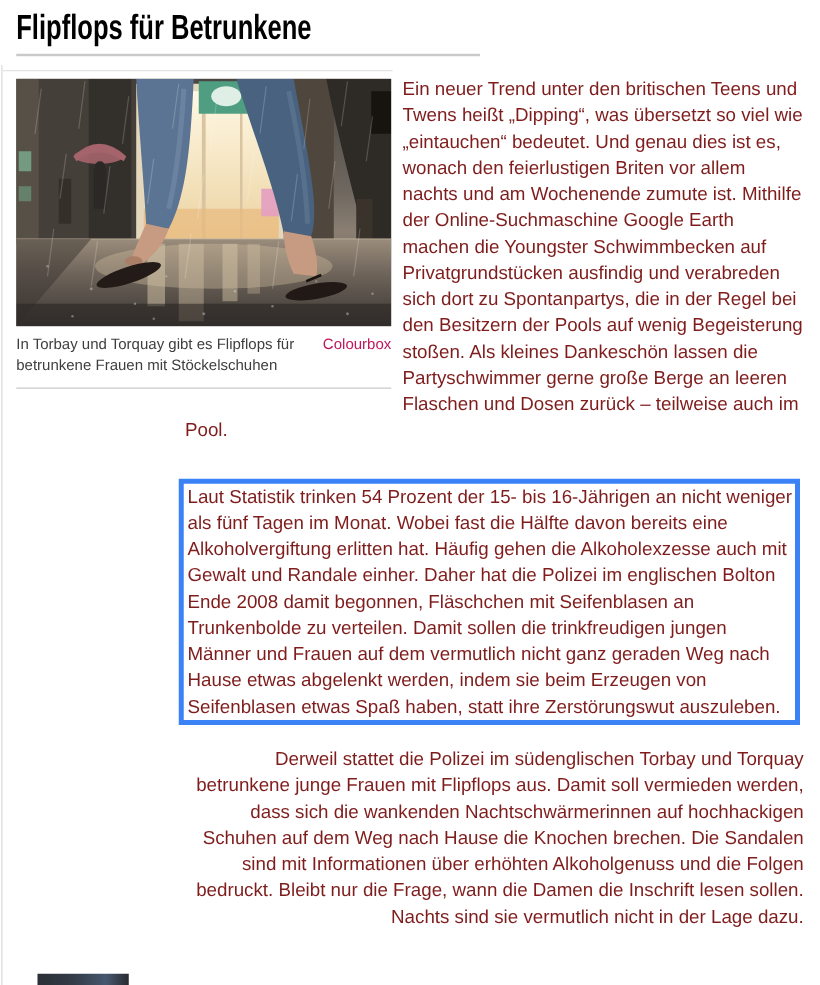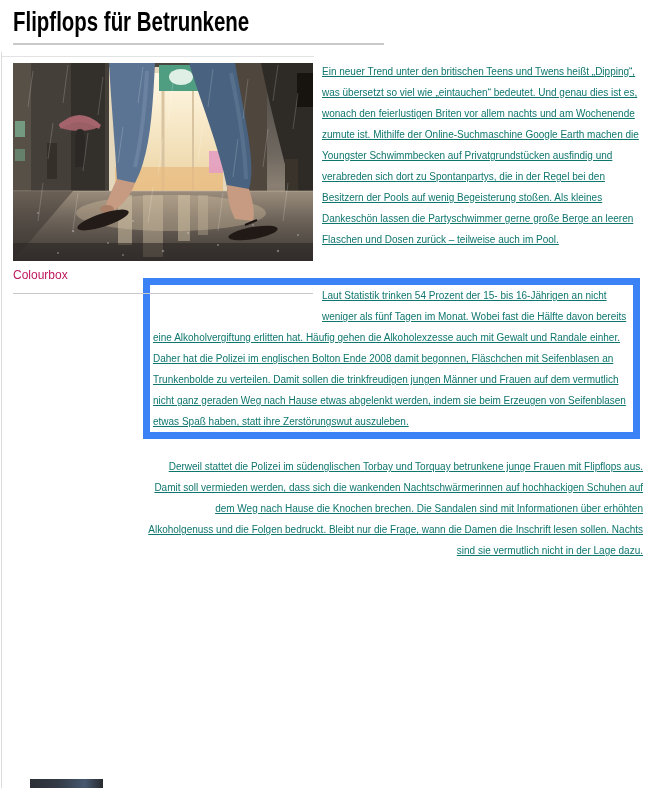--- a/index.html
+++ b/index.html
@@ -27,25 +27,25 @@
   .photo { width:300px; height:198px; overflow:hidden; position:relative; background:#6a645e; }
   .photo svg { display:block; filter:blur(0.45px); }
 
   .cap-row { display:flex; justify-content:space-between; align-items:flex-start; margin-top:6px; }
   .caption { font-size:12px; line-height:17px; color:#3e3e3e; white-space:pre-line; }
   .credit  { font-size:12px; line-height:17px; color:#be185d; white-space:nowrap; }
   .cap-rule { margin-top:9px; height:1px; background:#c9c9c9; }
 
   p.para {
     margin:0 0 28px 135px;
-    font-size:10px; line-height:21px; color:#0f766e;text-decoration:underline;
+    font-size:15px; line-height:21px; color:#7f1d1d;
   }
   p.para.highlighted {
     margin:0 3px 17px 130px;
-    border:7px solid #3b82f6;
+    border:4px solid #3b82f6;
     padding:0 2px 0 3px;
   }
   p.para.last { margin-bottom:0;text-align:right; }
 
   .next-peek {
     position:absolute; left:30px; bottom:0; width:73px; height:9px;
     background:linear-gradient(90deg,#14181f 0%,#1d2633 40%,#31455e 75%,#101419 100%);
     opacity:0.9;
   }
 </style>
@@ -168,20 +168,22 @@
             <circle cx="205" cy="182" r="1.1"></circle>
               <circle cx="240" cy="162" r="0.9"></circle>
               <circle cx="265" cy="188" r="1.2"></circle>
             <circle cx="285" cy="172" r="1"></circle>
               <circle cx="45" cy="190" r="1"></circle>
               <circle cx="110" cy="192" r="1"></circle>
           </g>
         </svg>
       </div>
       <figcaption class="cap-row">
+        <span class="caption">In Torbay und Torquay gibt es Flipflops für
+betrunkene Frauen mit Stöckelschuhen</span>
         <span class="credit">Colourbox</span>
       </figcaption>
       <div class="cap-rule"></div>
     </figure>
 
     <p class="para">Ein neuer Trend unter den britischen Teens und Twens heißt „Dipping“, was übersetzt so viel wie „eintauchen“ bedeutet. Und genau dies ist es, wonach den feierlustigen Briten vor allem nachts und am Wochenende zumute ist. Mithilfe der Online-Suchmaschine Google Earth machen die Youngster Schwimmbecken auf Privatgrundstücken ausfindig und verabreden sich dort zu Spontanpartys, die in der Regel bei den Besitzern der Pools auf wenig Begeisterung stoßen. Als kleines Dankeschön lassen die Partyschwimmer gerne große Berge an leeren Flaschen und Dosen zurück – teilweise auch im Pool.</p>
 
     <p class="para highlighted">Laut Statistik trinken 54 Prozent der 15- bis 16-Jährigen an nicht weniger als fünf Tagen im Monat. Wobei fast die Hälfte davon bereits eine Alkoholvergiftung erlitten hat. Häufig gehen die Alkoholexzesse auch mit Gewalt und Randale einher. Daher hat die Polizei im englischen Bolton Ende 2008 damit begonnen, Fläschchen mit Seifenblasen an Trunkenbolde zu verteilen. Damit sollen die trinkfreudigen jungen Männer und Frauen auf dem vermutlich nicht ganz geraden Weg nach Hause etwas abgelenkt werden, indem sie beim Erzeugen von Seifenblasen etwas Spaß haben, statt ihre Zerstörungswut auszuleben.</p>
 
     <p class="para last">Derweil stattet die Polizei im südenglischen Torbay und Torquay betrunkene junge Frauen mit Flipflops aus. Damit soll vermieden werden, dass sich die wankenden Nachtschwärmerinnen auf hochhackigen Schuhen auf dem Weg nach Hause die Knochen brechen. Die Sandalen sind mit Informationen über erhöhten Alkoholgenuss und die Folgen bedruckt. Bleibt nur die Frage, wann die Damen die Inschrift lesen sollen. Nachts sind sie vermutlich nicht in der Lage dazu.</p>

